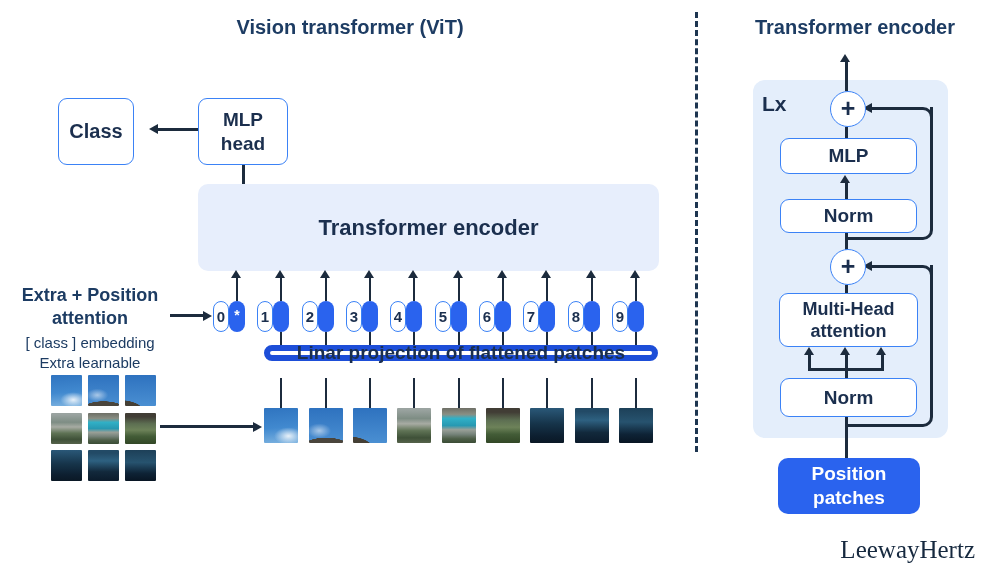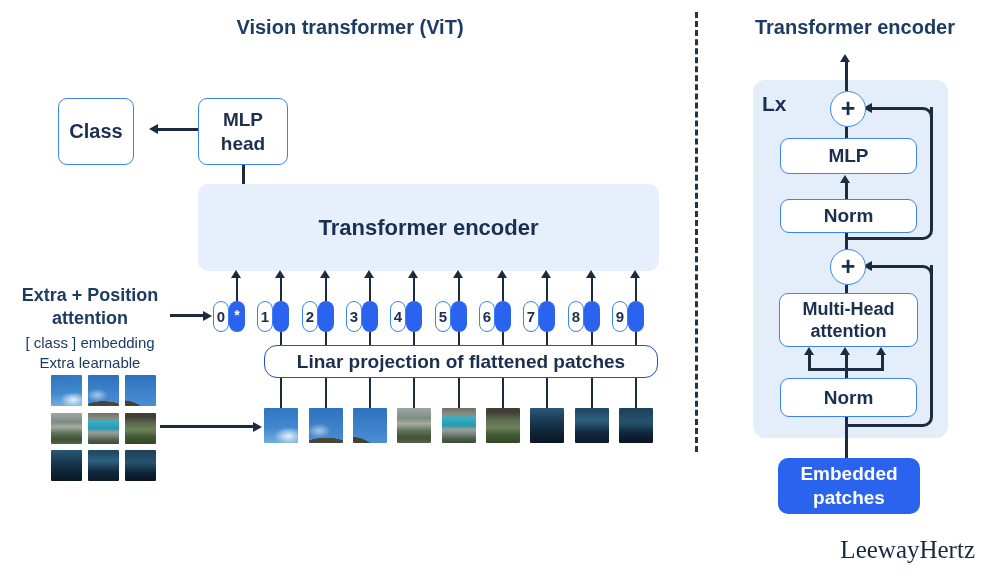--- a/index.html
+++ b/index.html
@@ -141,21 +141,21 @@
   <div class="vl" style="left:280px;top:332px;height:13px;"></div>
   <div class="vl" style="left:325px;top:332px;height:13px;"></div>
   <div class="vl" style="left:369px;top:332px;height:13px;"></div>
   <div class="vl" style="left:413px;top:332px;height:13px;"></div>
   <div class="vl" style="left:458px;top:332px;height:13px;"></div>
   <div class="vl" style="left:502px;top:332px;height:13px;"></div>
   <div class="vl" style="left:546px;top:332px;height:13px;"></div>
   <div class="vl" style="left:591px;top:332px;height:13px;"></div>
   <div class="vl" style="left:635px;top:332px;height:13px;"></div>
 
-  <div class="fillbox" style="left:264px;top:345px;width:394px;height:33px;background:#fff;border:1px solid #1d4ed8;
+  <div class="fillbox" style="left:264px;top:345px;width:394px;height:16px;background:#fff;border:6px solid #1d4ed8;
        border-radius:13px;display:flex;align-items:center;justify-content:center;font-size:19px;font-weight:600;color:var(--navy);">Linar projection of flattened patches</div>
 
   <div class="vl" style="left:280px;top:378px;height:30px;"></div>
   <div class="vl" style="left:325px;top:378px;height:30px;"></div>
   <div class="vl" style="left:369px;top:378px;height:30px;"></div>
   <div class="vl" style="left:413px;top:378px;height:30px;"></div>
   <div class="vl" style="left:458px;top:378px;height:30px;"></div>
   <div class="vl" style="left:502px;top:378px;height:30px;"></div>
   <div class="vl" style="left:546px;top:378px;height:30px;"></div>
   <div class="vl" style="left:591px;top:378px;height:30px;"></div>
@@ -240,19 +240,19 @@
   <div class="vl3" style="left:808px;top:354px;height:16px;"></div>
   <div class="vl3" style="left:845px;top:354px;height:24px;"></div>
   <div class="vl3" style="left:881px;top:354px;height:16px;"></div>
   <div class="hl" style="left:808px;top:368px;width:76px;"></div>
 
   <div class="box" style="left:780px;top:378px;width:137px;height:39px;font-size:19px;">Norm</div>
   <div class="vl3" style="left:845px;top:417px;height:41px;"></div>
 
   <div class="fillbox" style="left:778px;top:458px;width:142px;height:56px;background:var(--blue);border-radius:10px;
        display:flex;flex-direction:column;align-items:center;justify-content:center;color:#fff;font-weight:bold;font-size:19px;line-height:24px;">
-    <span>Embedded</span>
+    <span>Position</span>
     <span>patches</span>
   </div>
 
   <div class="abs brand" style="left:825px;top:536px;width:150px;text-align:right;">LeewayHertz</div>
 
 </div>
 
 </body></html>

